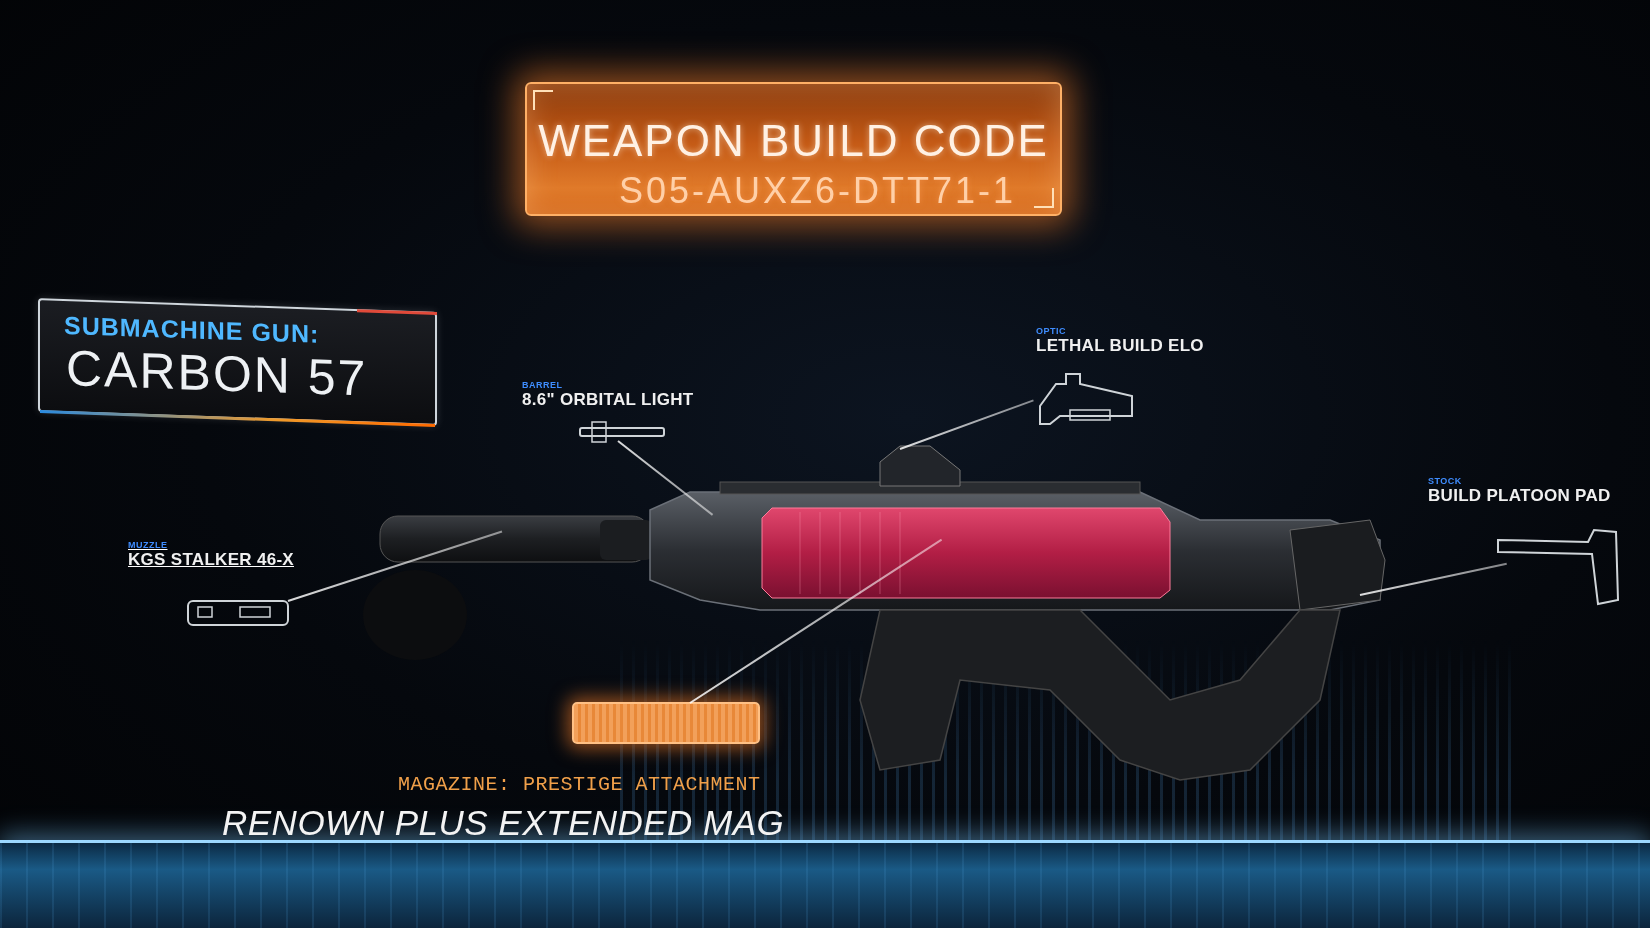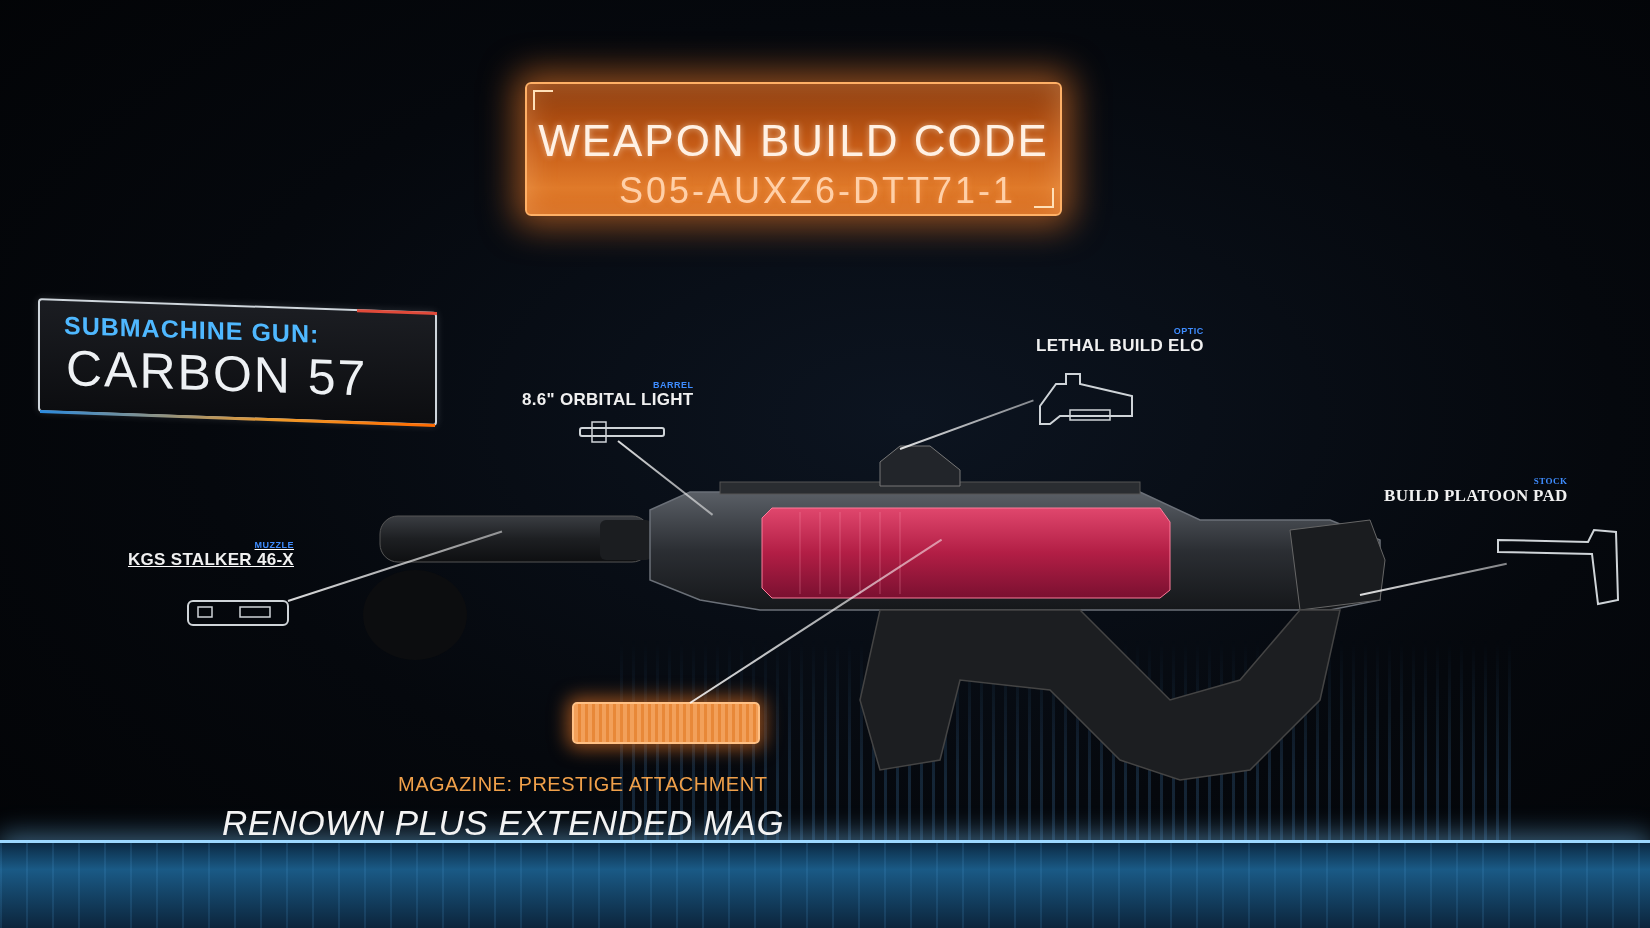--- a/index.html
+++ b/index.html
@@ -51,39 +51,39 @@
   }
   .name-category {
     position: absolute; left: 24px; top: 10px; font-size: 25px; font-weight: bold; color: #4fb8ff; letter-spacing: 1px;
   }
   .name-title {
     position: absolute; left: 26px; top: 38px; font-size: 50px; color: #eef1f4; letter-spacing: 2px;
   }
 
   
   .callout { position: absolute; }
-  .callout .cat { display: block; font-size: 9px; font-weight: bold; color: #3f8dff; text-align: right; letter-spacing: 0.5px; }
+  .callout .cat { display: block; font-size: 9px; font-weight: bold; color: #3f8dff; text-align: left; letter-spacing: 0.5px; }
   .callout .lbl { display: block; font-size: 17px; font-weight: bold; color: #f0f0f0; white-space: nowrap; letter-spacing: 0.3px; }
-  .callout.left-align .cat { text-align: right; }
+  .callout.left-align .cat { text-align: left; }
 
   .leader { position: absolute; height: 2px; background: linear-gradient(90deg, rgba(255,255,255,0.85), rgba(255,255,255,0.5)); transform-origin: 0 50%; }
 
   
   .att-icon { position: absolute; }
   .att-icon svg { display: block; }
 
   
   .mag-chip {
     position: absolute; left: 572px; top: 702px; width: 184px; height: 38px;
     border-radius: 5px;
     background: repeating-linear-gradient(90deg, #f2a05a 0 4px, #e88838 4px 7px);
     border: 2px solid #ffc084;
     box-shadow: 0 0 18px 5px rgba(255,130,40,0.55);
   }
-  .mag-label { position: absolute; left: 398px; top: 773px; font-size: 20px; color: #f0a04a; letter-spacing: 0.5px; }
+  .mag-label { position: absolute; left: 398px; top: 773px; font-size: 20px; color: #f0a04a; letter-spacing: 0.5px; font-family: Liberation Mono, monospace; }
   .mag-name  { position: absolute; left: 222px; top: 803px; font-size: 35px; color: #f3f3f3; letter-spacing: 0.5px; font-style: italic; }
 
   
   .floor {
     position: absolute; left: 0; right: 0; top: 840px; height: 88px;
     background:
       repeating-linear-gradient(90deg, rgba(80,160,220,0.15) 0 2px, transparent 2px 26px),
       linear-gradient(180deg, #0b2a44 0%, #1a5a86 30%, #0b2238 100%);
     border-top: 3px solid #9cd8ff;
     box-shadow: 0 -6px 24px rgba(120,200,255,0.45);
@@ -193,21 +193,21 @@
     <span class="lbl">LETHAL BUILD ELO</span>
   </div>
   <div class="att-icon" style="left:1036px; top:366px;">
     <svg width="104" height="64">
         <path d="M4 40 L20 18 L30 18 L30 8 L44 8 L44 18 L70 24 L96 30 L96 50 L24 50 L14 58 L4 58 Z" fill="none" stroke="#cfd4d8" stroke-width="2"></path>
         <rect x="34" y="44" width="40" height="10" fill="none" stroke="#cfd4d8" stroke-width="1.5"></rect>
       </svg>
   </div>
   <div class="leader" style="left:900px; top:448px; width:142px; transform:rotate(-20deg);"></div>
 
-  <div class="callout" style="left:1384px; top:476px;font-family:Liberation Serif, serif;">
+  <div class="callout" style="left:1428px; top:476px;">
     <span class="cat">STOCK</span>
     <span class="lbl">BUILD PLATOON PAD</span>
   </div>
   <div class="att-icon" style="left:1494px; top:524px;">
     <svg width="130" height="84">
         <path d="M4 16 L94 18 L100 6 L122 8 L124 76 L104 80 L98 30 L4 28 Z" fill="none" stroke="#cfd4d8" stroke-width="2"></path>
       </svg>
   </div>
   <div class="leader" style="left:1360px; top:594px; width:150px; transform:rotate(-12deg);"></div>
 

